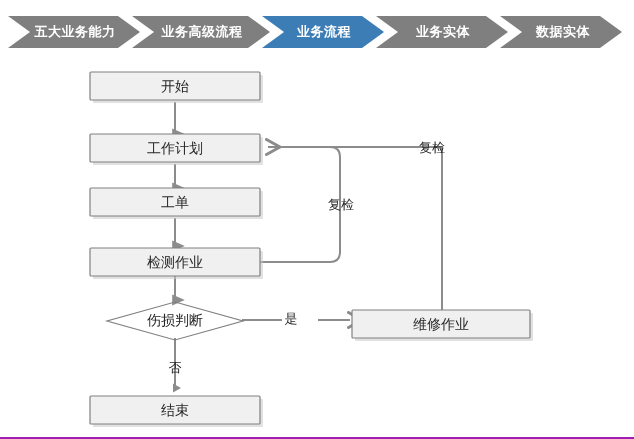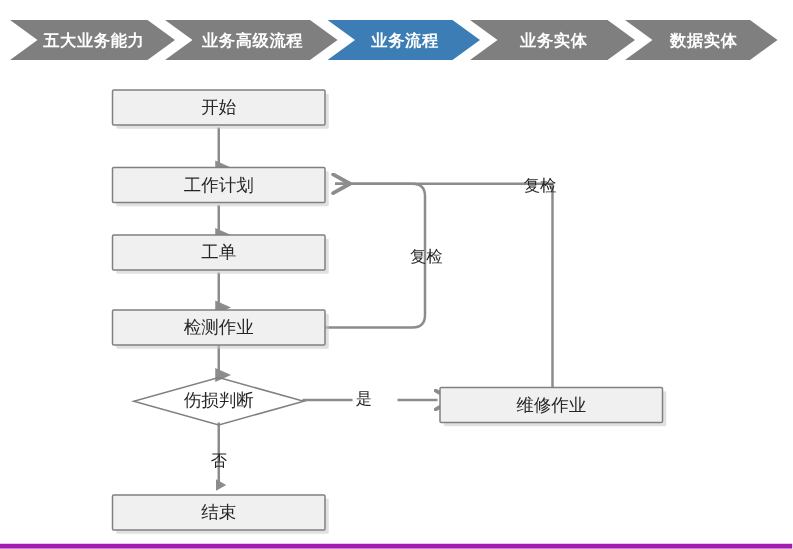--- a/index.html
+++ b/index.html
@@ -9,21 +9,21 @@
   }
   body {
     font-family: "Liberation Sans", "DejaVu Sans", sans-serif;
   }
   #page {
     position: relative;
     width: 634px;
     height: 439px;
     background: #ffffff;
     overflow: hidden;
-    border-bottom: 4px solid #a21caf;
+    border-bottom: 2px solid #a21caf;
     box-sizing: border-box;
   }
   #breadcrumb-nav {
     position: absolute;
     left: 0;
     top: 0;
     width: 634px;
     height: 62px;
   }
   #flow-canvas {

